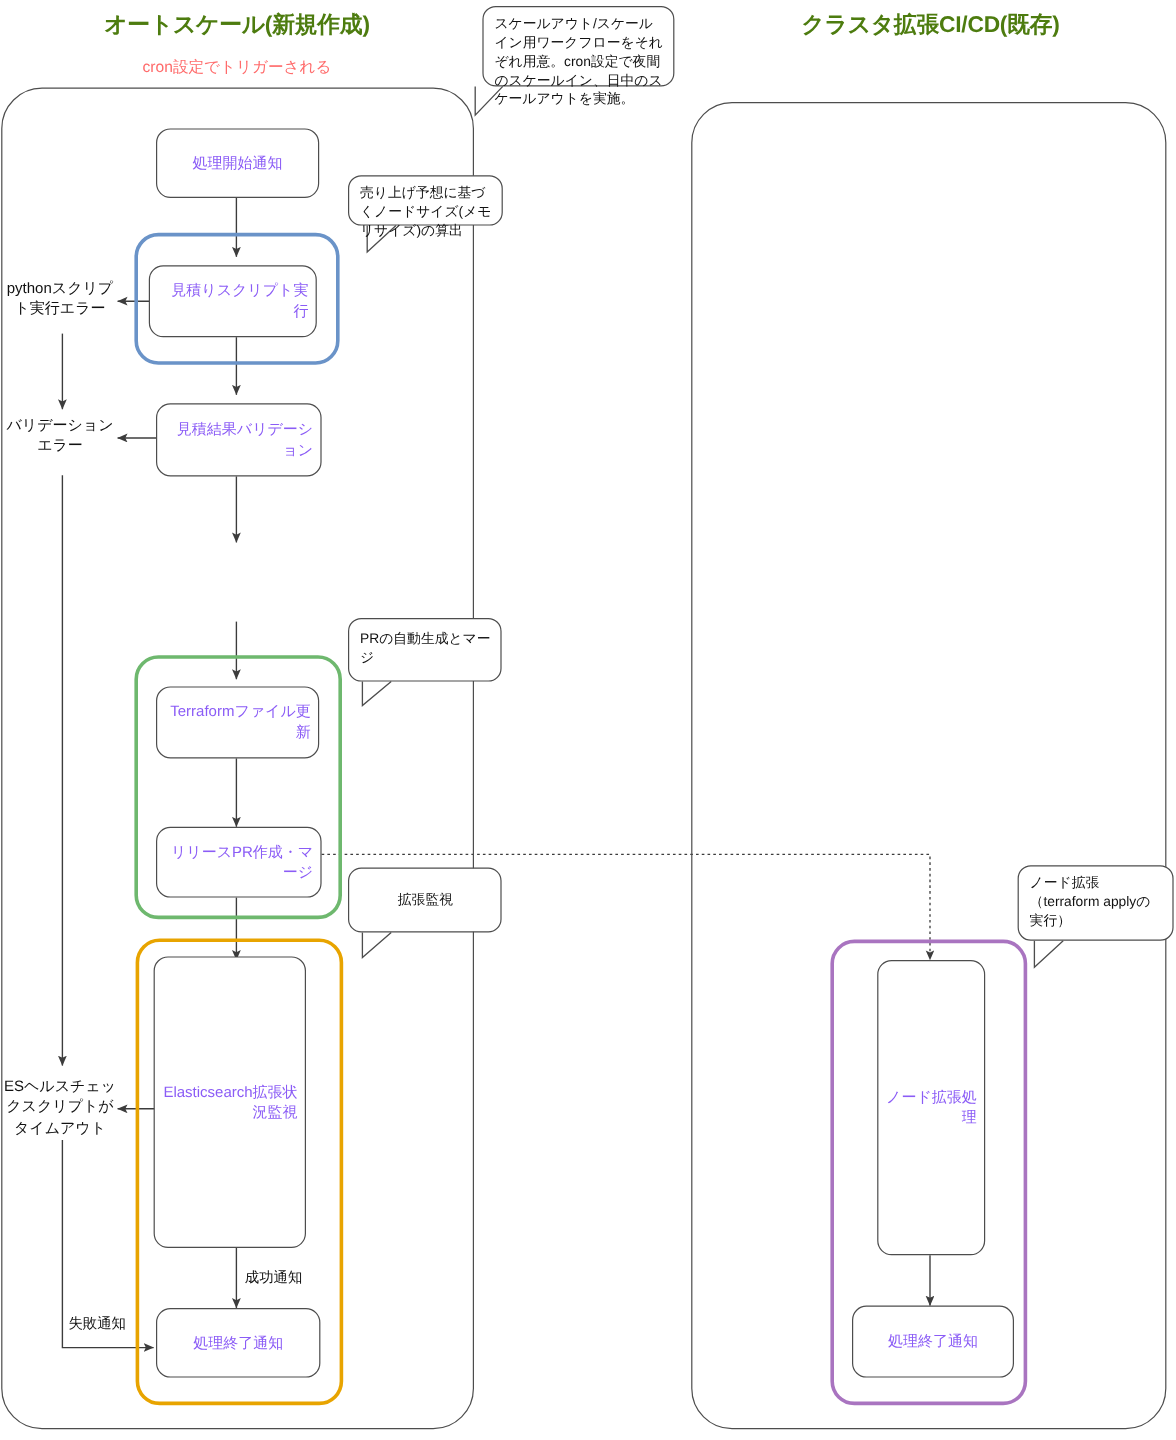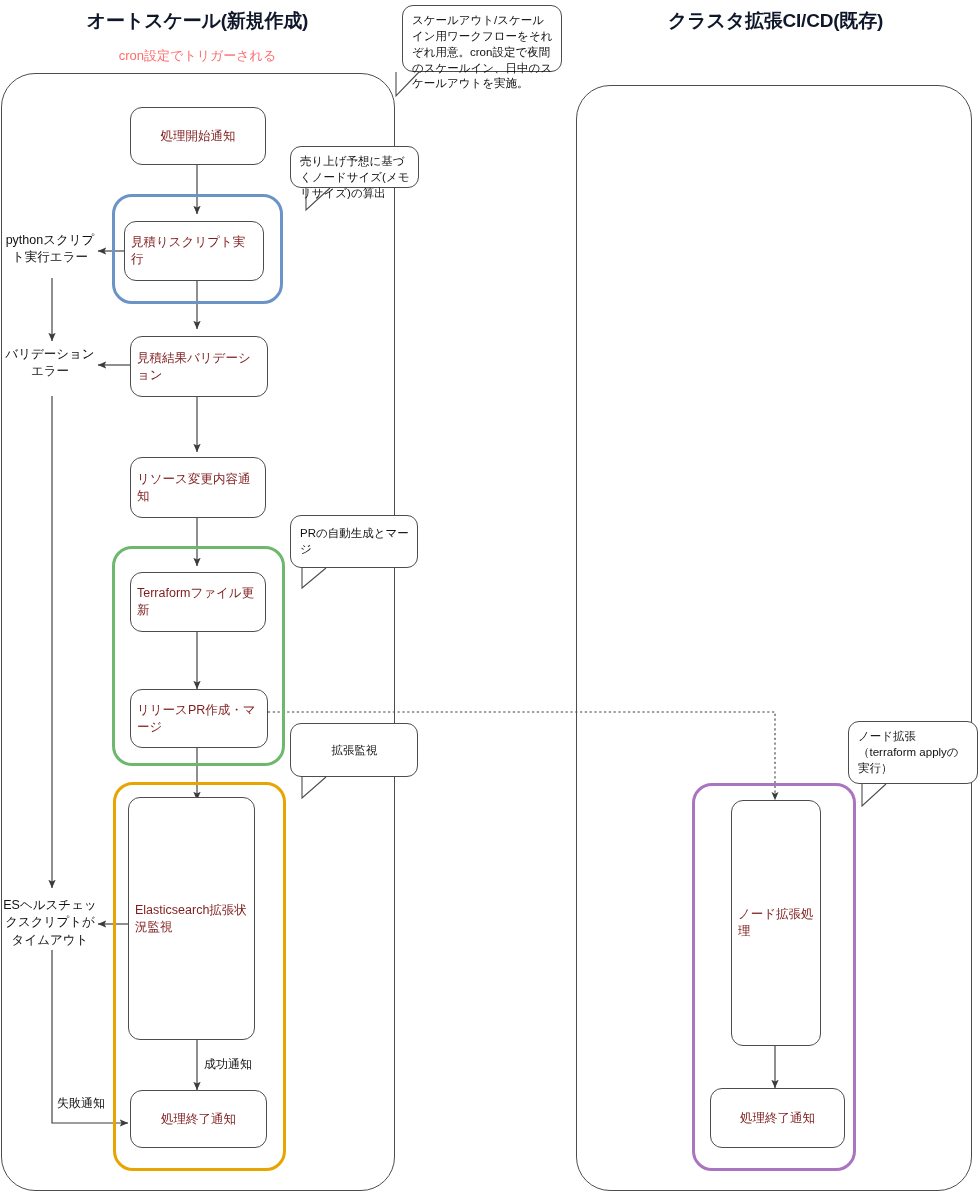--- a/index.html
+++ b/index.html
@@ -19,21 +19,21 @@
     background: #ffffff;
     overflow: hidden;
   }
 
   
   .col-title {
     position: absolute;
     text-align: center;
     font-weight: bold;
     font-size: 19px;
-    color: #0f172a;
+    color: #4d7c0f;
     letter-spacing: -0.2px;
     white-space: nowrap;
   }
   .col-sub {
     position: absolute;
     text-align: center;
     font-size: 13px;
     color: #ff6b6b;
     white-space: nowrap;
   }
@@ -58,23 +58,23 @@
   
   .node {
     position: absolute;
     border: 1.1px solid #4d4d4d;
     border-radius: 12px;
     background: #ffffff;
     box-sizing: border-box;
     display: flex;
     align-items: center;
     justify-content: center;
-    text-align: left;
+    text-align: right;
     font-size: 12.5px;
-    color: #7f1d1d;
+    color: #8b5cf6;
     line-height: 1.35;
     padding: 2px 6px;
   }
 
   
   .callout {
     position: absolute;
     border: 1.1px solid #4d4d4d;
     border-radius: 11px;
     background: #ffffff;
@@ -182,21 +182,20 @@
   <div class="group" style="left:112px; top:546px; width:173px; height:220px; border-color:#6eb86e;"></div>
   <div class="group" style="left:113px; top:782px; width:173px; height:389px; border-color:#e8a400;"></div>
   <div class="group" style="left:692px; top:783px; width:164px; height:388px; border-color:#a974c0;"></div>
 
   <div class="node" style="left:130px; top:107px; width:136px; height:58px;">処理開始通知</div>
 
   <div class="node" style="left:124px; top:221px; width:140px; height:60px;">見積りスクリプト実行</div>
 
   <div class="node" style="left:130px; top:336px; width:138px; height:61px;">見積結果バリデーション</div>
 
-  <div class="node" style="left:130px; top:457px; width:136px; height:61px;">リソース変更内容通知</div>
 
   <div class="node" style="left:130px; top:572px; width:136px; height:60px;">Terraformファイル更新</div>
 
   <div class="node" style="left:130px; top:689px; width:138px; height:59px;">リリースPR作成・マージ</div>
 
   <div class="node" style="left:128px; top:797px; width:127px; height:243px;">Elasticsearch拡張状況監視</div>
 
   <div class="node" style="left:130px; top:1090px; width:137px; height:58px;">処理終了通知</div>
 
   <div class="node" style="left:731px; top:800px; width:90px; height:246px;">ノード拡張処理</div>

